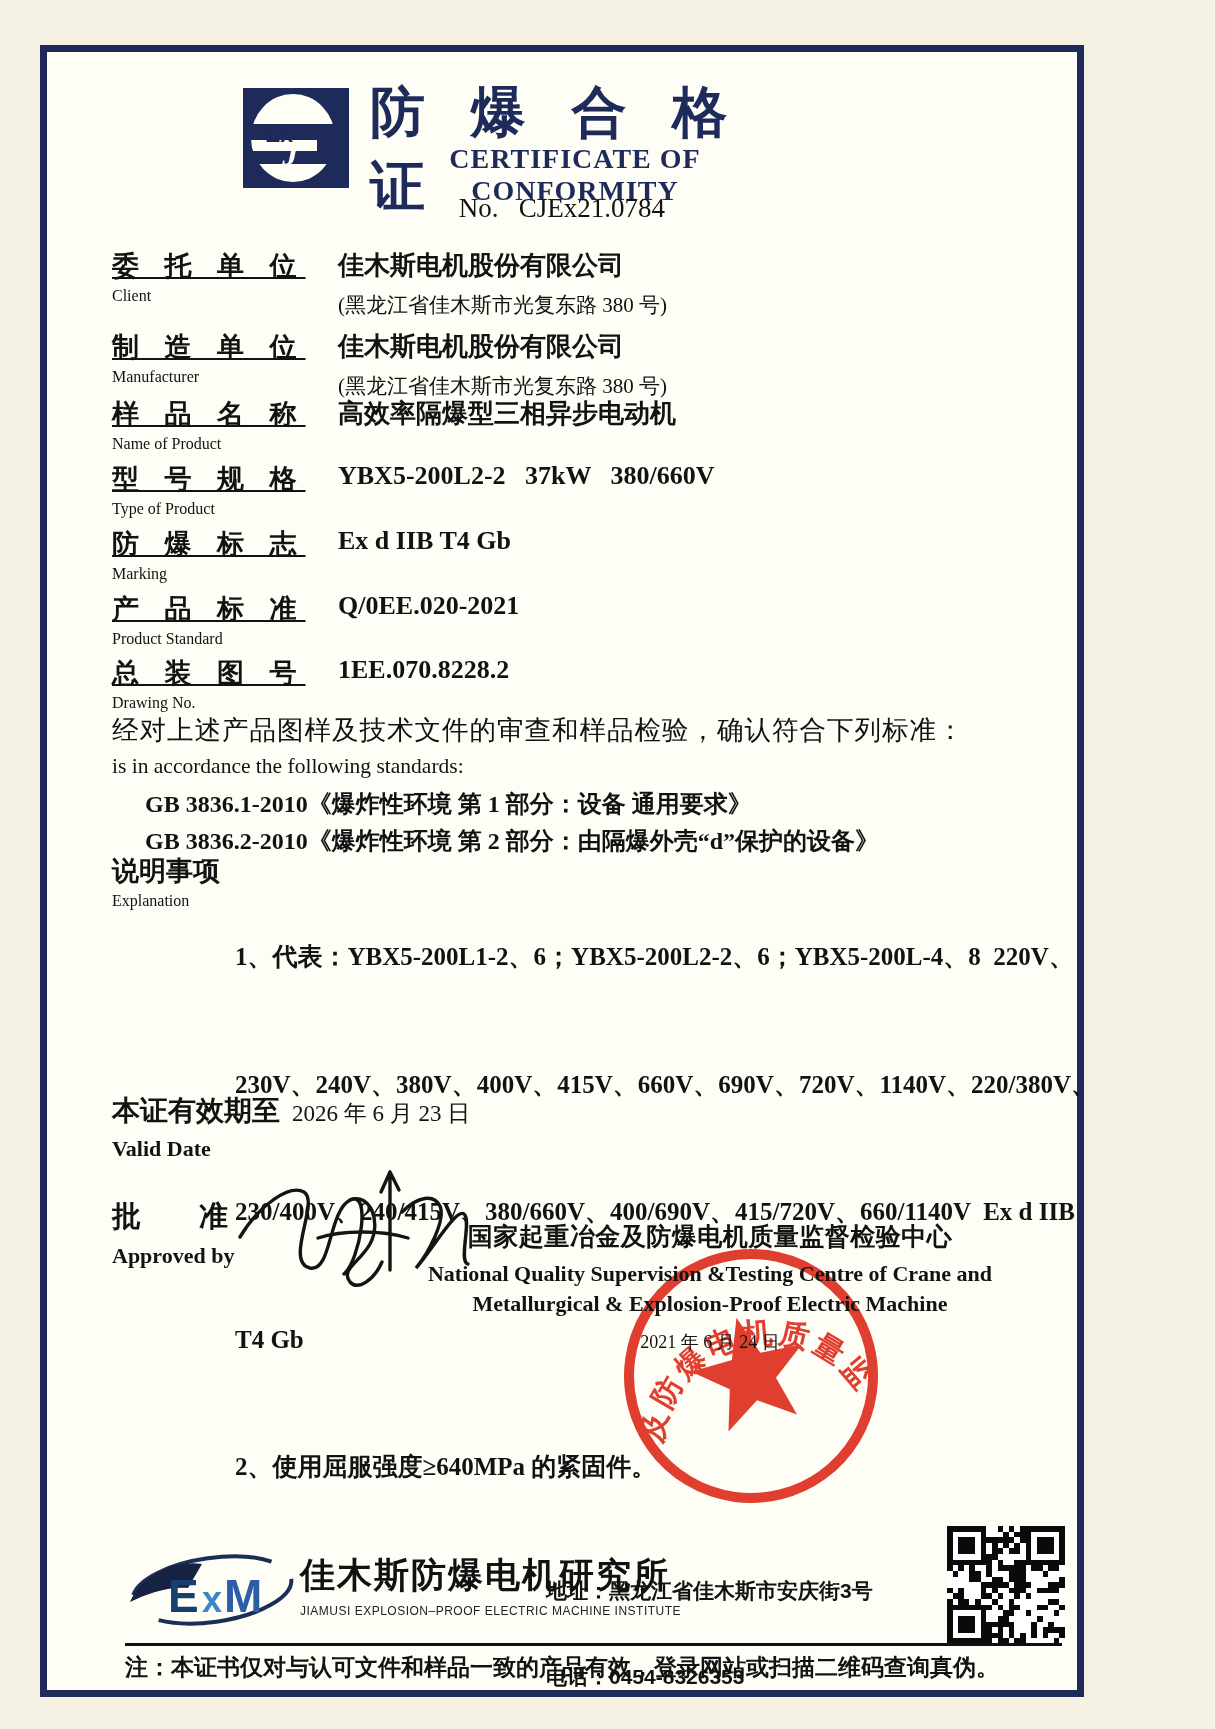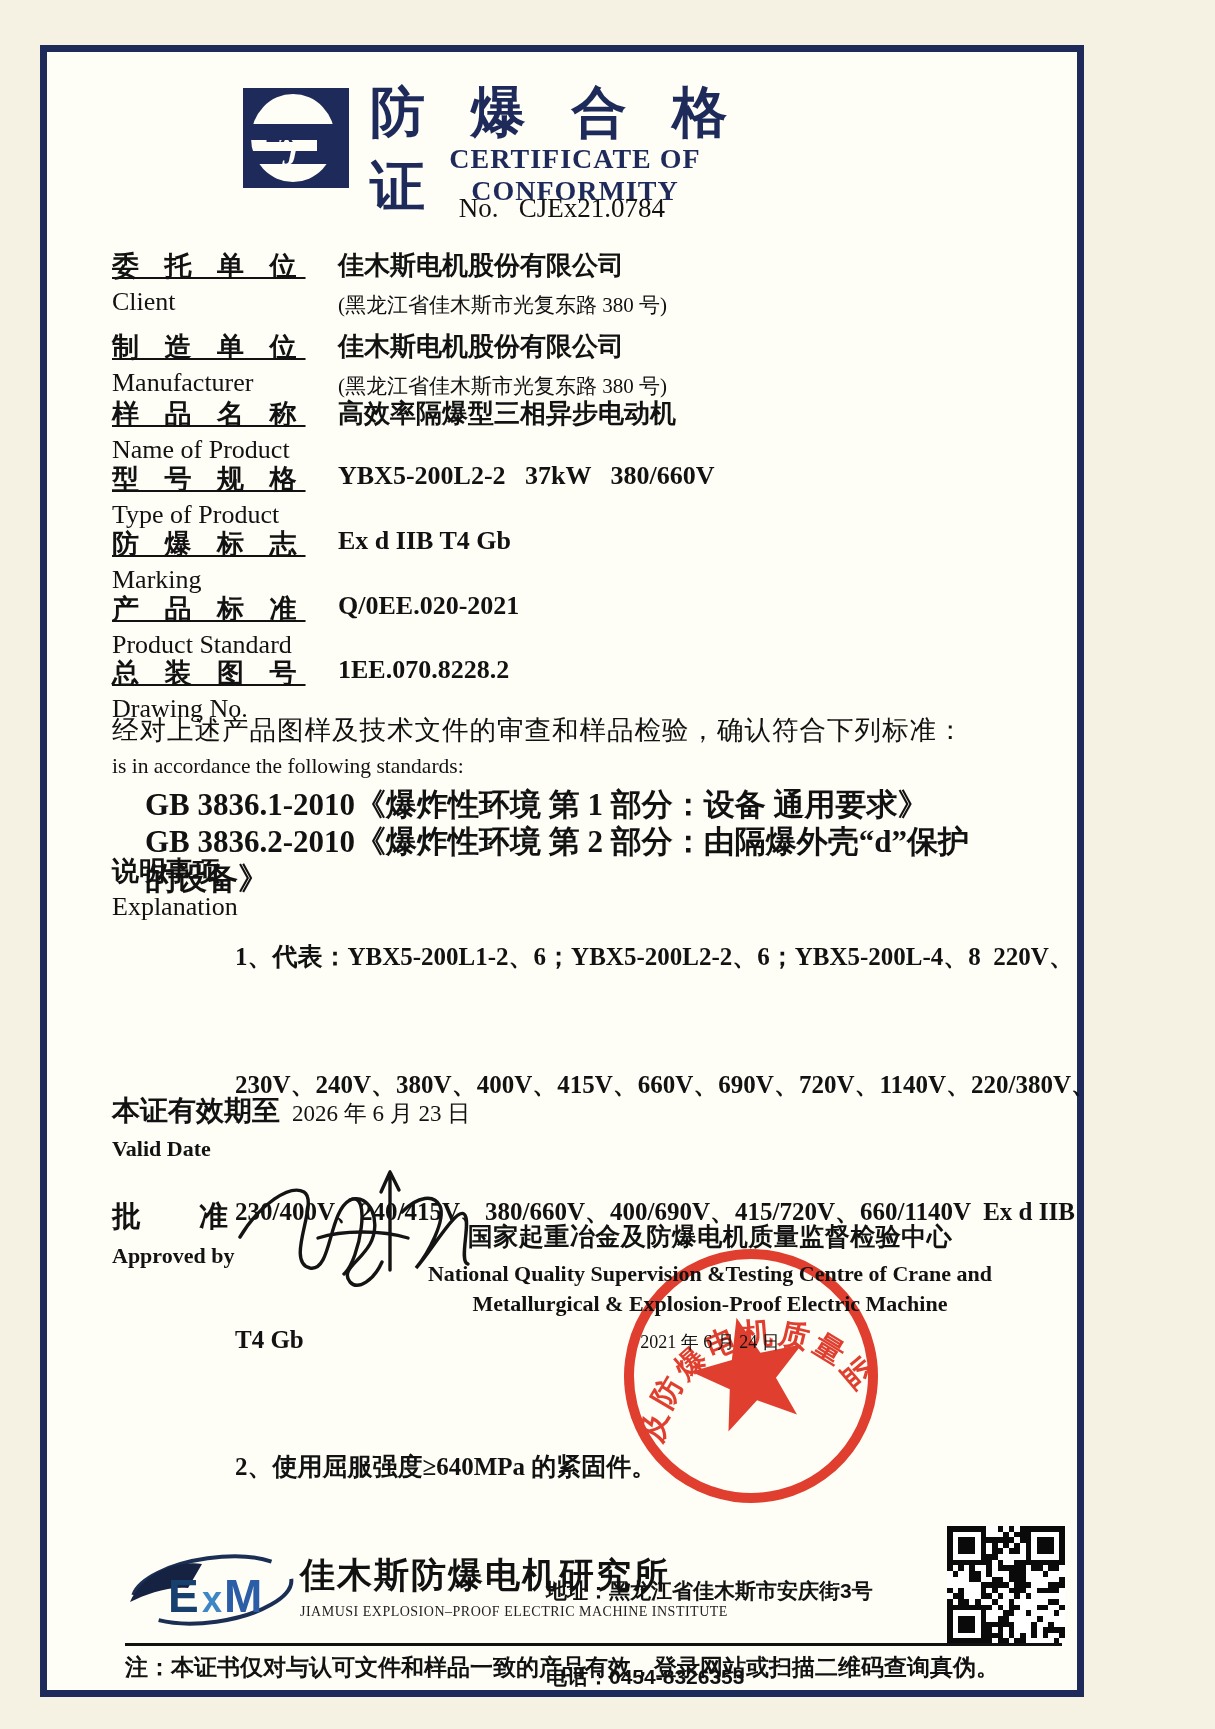--- a/index.html
+++ b/index.html
@@ -15,49 +15,49 @@
   .exlogo .bar2{position:absolute;left:0;top:63px;width:106px;height:13px;background:#1e2a5a;}
   .exlogo .notch{position:absolute;left:74px;top:36px;width:32px;height:40px;background:#1e2a5a;}
   .exlogo .extext{position:absolute;left:22px;top:33px;font-family:"Liberation Sans",sans-serif;font-weight:bold;font-size:23px;color:#1e2a5a;}
   .exlogo .jhook{position:absolute;left:40px;top:56px;width:34px;height:22px;color:#fefdf6;font-family:"Liberation Serif",serif;font-weight:bold;font-size:30px;line-height:22px;transform:skewX(-12deg);}
   .title-cn{position:absolute;left:370px;top:76px;width:450px;text-align:left;font-size:55px;font-weight:bold;color:#1e2a5a;letter-spacing:16px;font-family:"Liberation Serif",serif;}
   .title-en{position:absolute;left:350px;top:143px;width:450px;text-align:center;font-size:28px;font-weight:bold;color:#1e2a5a;letter-spacing:1px;}
   .cert-no{position:absolute;left:40px;top:193px;width:1044px;text-align:center;font-size:27px;white-space:pre;}
 
   
   .f-label-cn{font-family:"Liberation Sans","DejaVu Sans",sans-serif;font-weight:bold;font-size:27px;letter-spacing:9px;white-space:pre;text-decoration:underline;}
-  .f-label-en{font-size:26px;margin-top:3px;}
+  .f-label-en{font-size:16px;margin-top:3px;}
   .f-value-main{font-size:26px;font-weight:bold;white-space:pre;}
   .f-value-sub{font-size:21px;margin-top:8px;white-space:pre;}
   .frow{position:absolute;left:112px;width:900px;}
   .fval{position:absolute;left:226px;top:0;}
 
   
   .stmt-cn{font-family:"Liberation Sans","DejaVu Sans",sans-serif;font-weight:normal;font-size:26.5px;letter-spacing:1px;}
   .stmt-en{font-size:21.5px;line-height:26px;margin-top:5px;}
-  .stmt-std{font-size:31px;line-height:37px;margin-top:7px;margin-left:33px;font-weight:bold;}
+  .stmt-std{font-size:24px;line-height:37px;margin-top:7px;margin-left:33px;font-weight:bold;}
 
   
   .expl-lines{position:absolute;left:235px;top:851px;width:830px;font-size:25px;line-height:42.5px;font-weight:bold;white-space:pre;}
 
   .lbl-cn-b{font-family:"Liberation Sans","DejaVu Sans",sans-serif;font-weight:bold;font-size:27px;white-space:pre;}
   .lbl-en-b{font-size:22px;font-weight:bold;margin-top:6px;}
 
   
   .issuer{position:absolute;left:405px;top:1220px;width:610px;text-align:center;z-index:3;}
   .issuer-cn{font-family:"Liberation Sans","DejaVu Sans",sans-serif;font-weight:bold;font-size:25px;letter-spacing:0.5px;}
   .issuer-en{font-size:22px;font-weight:bold;line-height:30px;margin-top:6px;}
   .issuer-date{font-size:18px;margin-top:11px;white-space:pre;}
 
   .stamp{position:absolute;left:619px;top:1244px;z-index:2;opacity:0.9;transform:rotate(-14deg);}
   .sig{position:absolute;left:232px;top:1142px;z-index:2;}
 
   
   .inst-name-cn{font-family:"Liberation Sans","DejaVu Sans",sans-serif;font-weight:bold;font-size:35px;letter-spacing:2px;color:#111;}
-  .inst-name-en{font-family:Liberation Serif, serif;font-size:14px;letter-spacing:0.5px;margin-top:5px;color:#222;}
+  .inst-name-en{font-family:Liberation Sans, sans-serif;font-size:12px;letter-spacing:0.5px;margin-top:5px;color:#222;}
   .contact{position:absolute;left:546px;top:1520px;font-family:"Liberation Sans","DejaVu Sans",sans-serif;font-weight:bold;font-size:21px;line-height:28.5px;white-space:pre;}
   .qr{position:absolute;left:947px;top:1526px;width:118px;height:118px;display:grid;grid-template-columns:repeat(21,1fr);grid-template-rows:repeat(21,1fr);background:#fff;}
   .qr span.on{background:#0a0a0a;}
   .sep{position:absolute;left:125px;top:1643px;width:937px;height:3px;background:#111;}
   .note{position:absolute;left:40px;top:1652px;width:1044px;text-align:center;font-family:"Liberation Sans","DejaVu Sans",sans-serif;font-weight:bold;font-size:23px;}
 </style>
 </head>
 <body>
 
 <div class="page">

